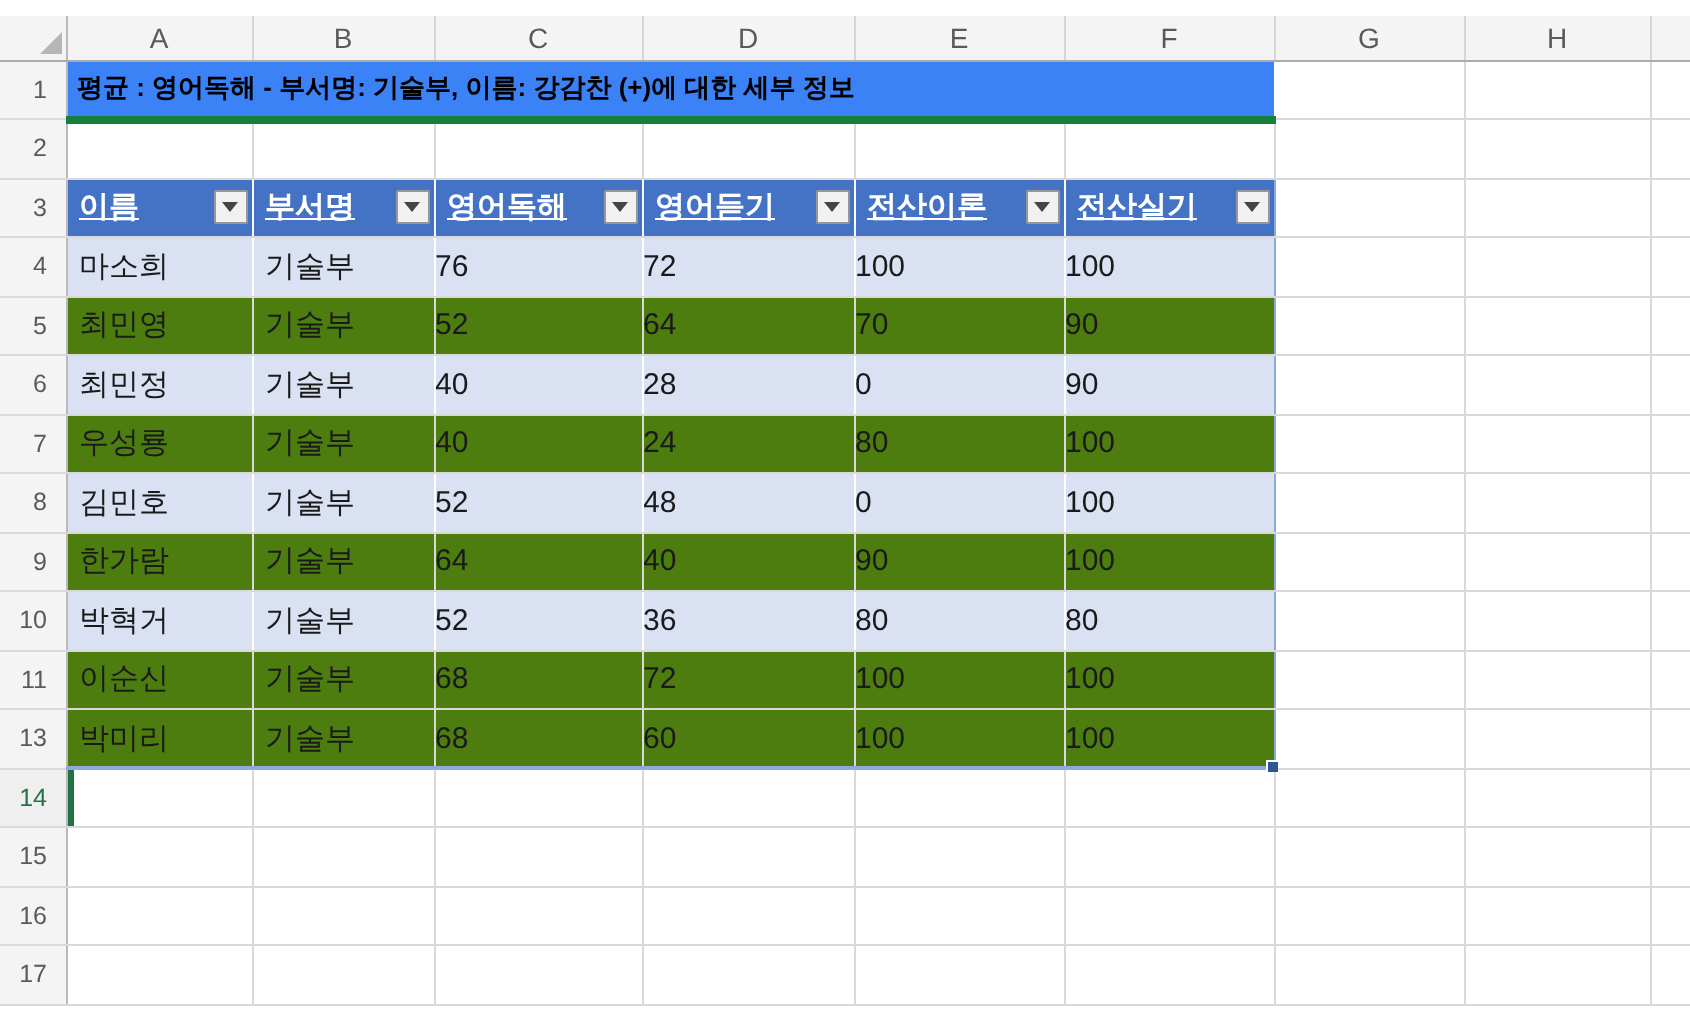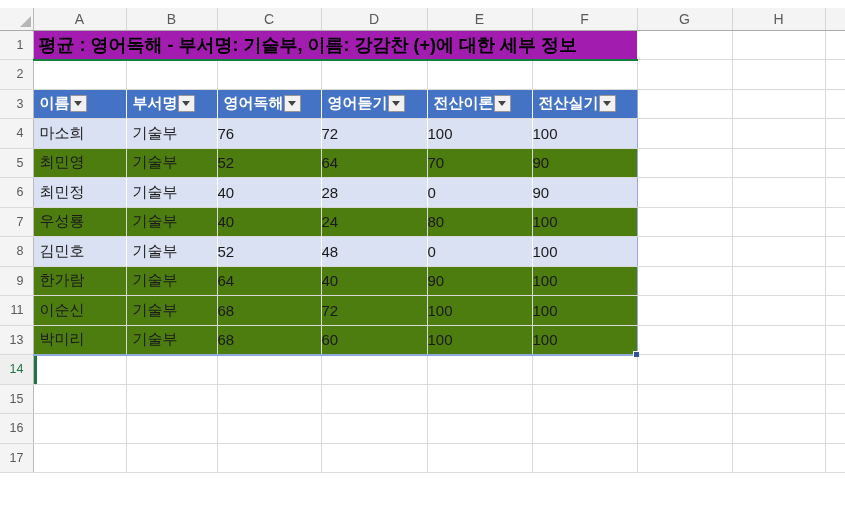--- a/index.html
+++ b/index.html
@@ -36,34 +36,34 @@
   }
   th.rownum.active { color:#217346; background:#EFEFEF;margin-top:32px; }
 
   
   tr.sheet-row { height:29.5px; }
   td.cell { background:#fff; border-right:1px solid #D9D9D9; border-bottom:1px solid #D9D9D9; }
   td.nob { border-right:none; }
 
   
   td.titlecell {
-    background:#a21caf; border-bottom:2px solid #15803d;
-    font-weight:700; color:#000; font-size:18px;
+    background:#3b82f6; border-bottom:4px solid #15803d;
+    font-weight:700; color:#000; font-size:13px;
     padding-left:5px; overflow:visible; white-space:nowrap;
   }
 
   
   td.thead-cell {
     background:#4472C4; color:#fff; font-weight:700; font-size:15px;
     border-right:1px solid rgba(255,255,255,.65);
     border-bottom:1px solid #D9D9D9;
     padding:0 2px 0 6px;
   }
   td.thead-cell.last { border-right:1px solid #8EA9DB; }
-  td.thead-cell .hwrap { display:flex; align-items:center; justify-content:flex-start; }
+  td.thead-cell .hwrap { display:flex; align-items:center; justify-content:space-between;text-decoration:underline; }
   .filter-btn {
     display:inline-flex; align-items:center; justify-content:center;
     width:17px; height:17px; background:#F1F1F1;
     border:1px solid #979797; border-radius:1px; flex:0 0 auto; cursor:pointer;
   }
   .filter-btn .tri {
     width:0; height:0;
     border-left:4px solid transparent; border-right:4px solid transparent;
     border-top:5px solid #444;
   }
@@ -262,20 +262,32 @@
           <td class="dcell c-name">한가람</td>
           <td class="dcell c-dept">기술부</td>
           <td class="dcell c-num">64</td>
           <td class="dcell c-num">40</td>
           <td class="dcell c-num">90</td>
           <td class="dcell c-num last">100</td>
           <td class="cell"></td>
           <td class="cell"></td>
           <td class="cell nob"></td>
         </tr>
+        <tr class="sheet-row banded">
+          <th class="rownum">10</th>
+          <td class="dcell c-name">박혁거</td>
+          <td class="dcell c-dept">기술부</td>
+          <td class="dcell c-num">52</td>
+          <td class="dcell c-num">36</td>
+          <td class="dcell c-num">80</td>
+          <td class="dcell c-num last">80</td>
+          <td class="cell"></td>
+          <td class="cell"></td>
+          <td class="cell nob"></td>
+        </tr>
         <tr class="sheet-row">
           <th class="rownum">11</th>
           <td class="dcell c-name">이순신</td>
           <td class="dcell c-dept">기술부</td>
           <td class="dcell c-num">68</td>
           <td class="dcell c-num">72</td>
           <td class="dcell c-num">100</td>
           <td class="dcell c-num last">100</td>
           <td class="cell"></td>
           <td class="cell"></td>

